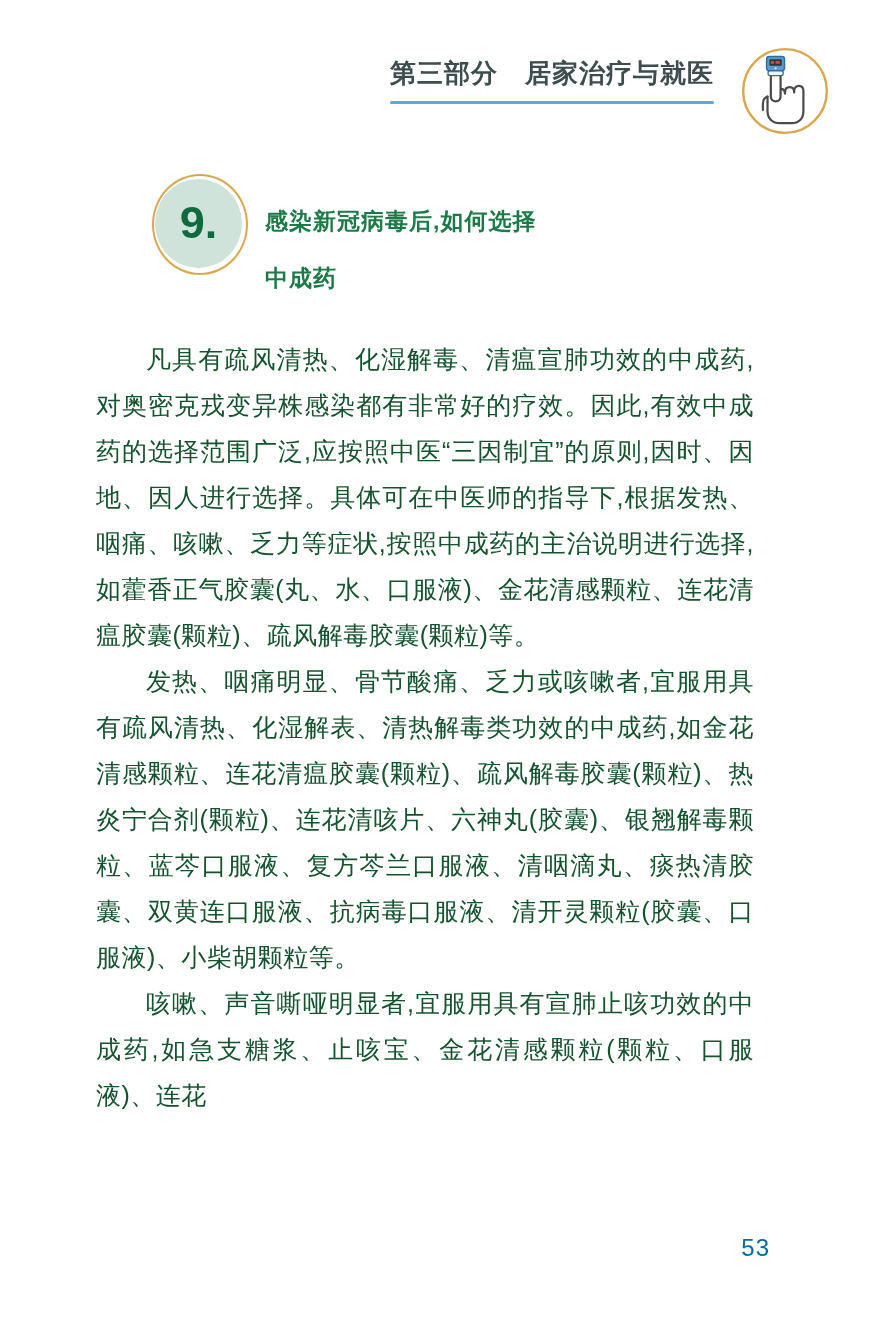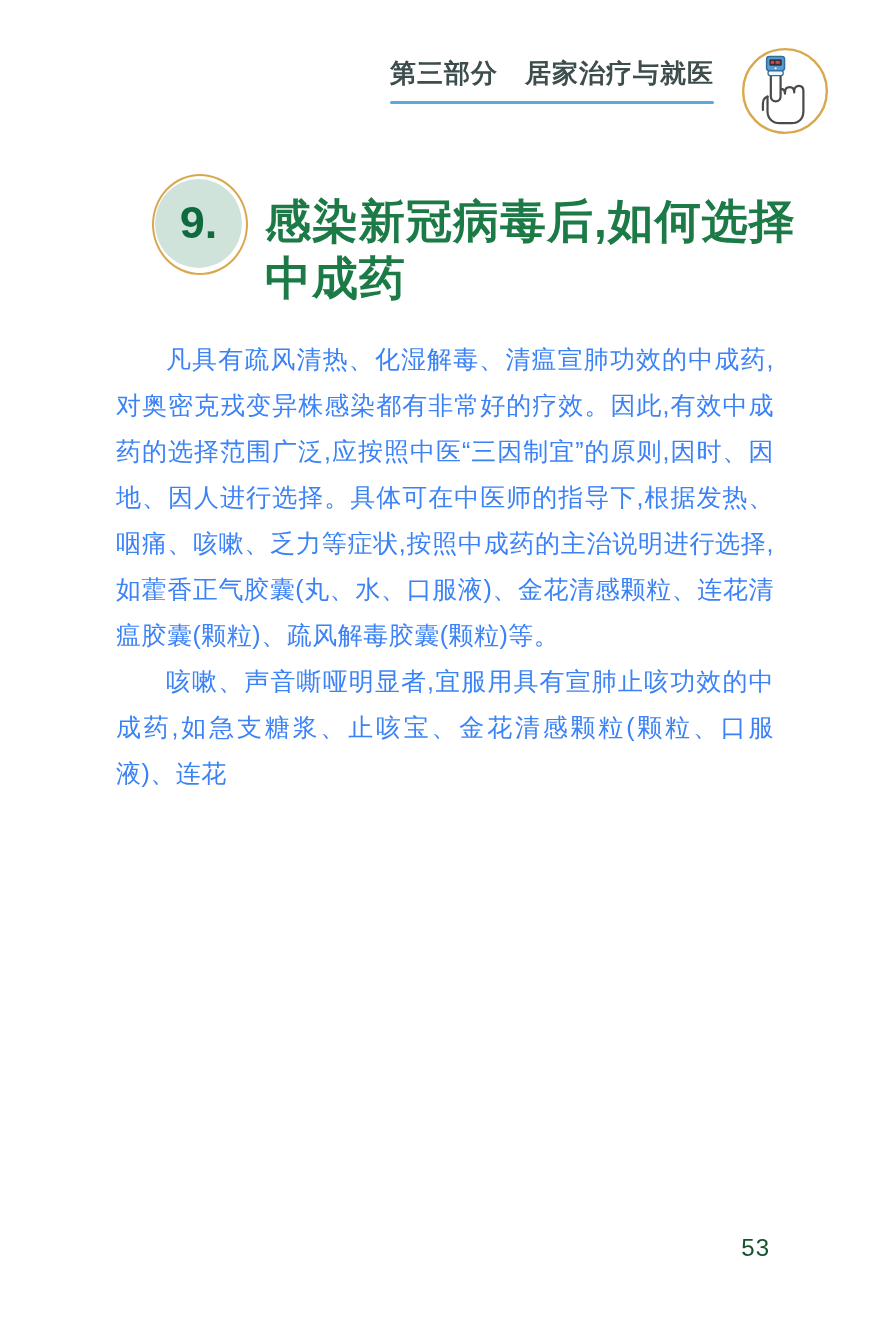--- a/index.html
+++ b/index.html
@@ -74,51 +74,51 @@
     color: #0f6b3e;
     line-height: 1;
     transform: translateY(-1px);
   }
 
   
   .section-title {
     position: absolute;
     left: 265px;
     top: 193px;
-    font-size: 46px;
+    font-size: 23px;
     line-height: 57px;
     font-weight: 700;
     color: #1b7a46;
     letter-spacing: 1px;
   }
 
   
   .body-text {
     position: absolute;
-    left: 116px;
+    left: 96px;
     top: 336px;
     width: 658px;
     font-size: 25px;
     line-height: 46px;
-    color: #3b82f6;
+    color: #14532d;
     text-align: justify;
   }
   .body-text p {
     margin: 0;
     text-indent: 2em;
     letter-spacing: 0.5px;
   }
 
   
   .page-number {
     position: absolute;
     top: 1234px;
     right: 112px;
     font-size: 24px;
-    color: #14532d;
+    color: #0369a1;
     letter-spacing: 1px;
   }
 </style>
 </head>
 <body>
 
 <div class="page">
 
   <div class="chapter-head">
     <div class="chapter-title">第三部分　居家治疗与就医</div>
@@ -158,18 +158,19 @@
     <span class="badge-number">9.</span>
   </div>
 
   <h1 class="section-title">
     <span>感染新冠病毒后,如何选择</span><br>
     <span>中成药</span>
   </h1>
 
   <main class="body-text">
     <p>凡具有疏风清热、化湿解毒、清瘟宣肺功效的中成药,对奥密克戎变异株感染都有非常好的疗效。因此,有效中成药的选择范围广泛,应按照中医“三因制宜”的原则,因时、因地、因人进行选择。具体可在中医师的指导下,根据发热、咽痛、咳嗽、乏力等症状,按照中成药的主治说明进行选择,如藿香正气胶囊(丸、水、口服液)、金花清感颗粒、连花清瘟胶囊(颗粒)、疏风解毒胶囊(颗粒)等。</p>
+    <p>发热、咽痛明显、骨节酸痛、乏力或咳嗽者,宜服用具有疏风清热、化湿解表、清热解毒类功效的中成药,如金花清感颗粒、连花清瘟胶囊(颗粒)、疏风解毒胶囊(颗粒)、热炎宁合剂(颗粒)、连花清咳片、六神丸(胶囊)、银翘解毒颗粒、蓝芩口服液、复方芩兰口服液、清咽滴丸、痰热清胶囊、双黄连口服液、抗病毒口服液、清开灵颗粒(胶囊、口服液)、小柴胡颗粒等。</p>
     <p>咳嗽、声音嘶哑明显者,宜服用具有宣肺止咳功效的中成药,如急支糖浆、止咳宝、金花清感颗粒(颗粒、口服液)、连花</p>
   </main>
 
   <div class="page-number">53</div>
 
 </div>
 
 </body></html>

